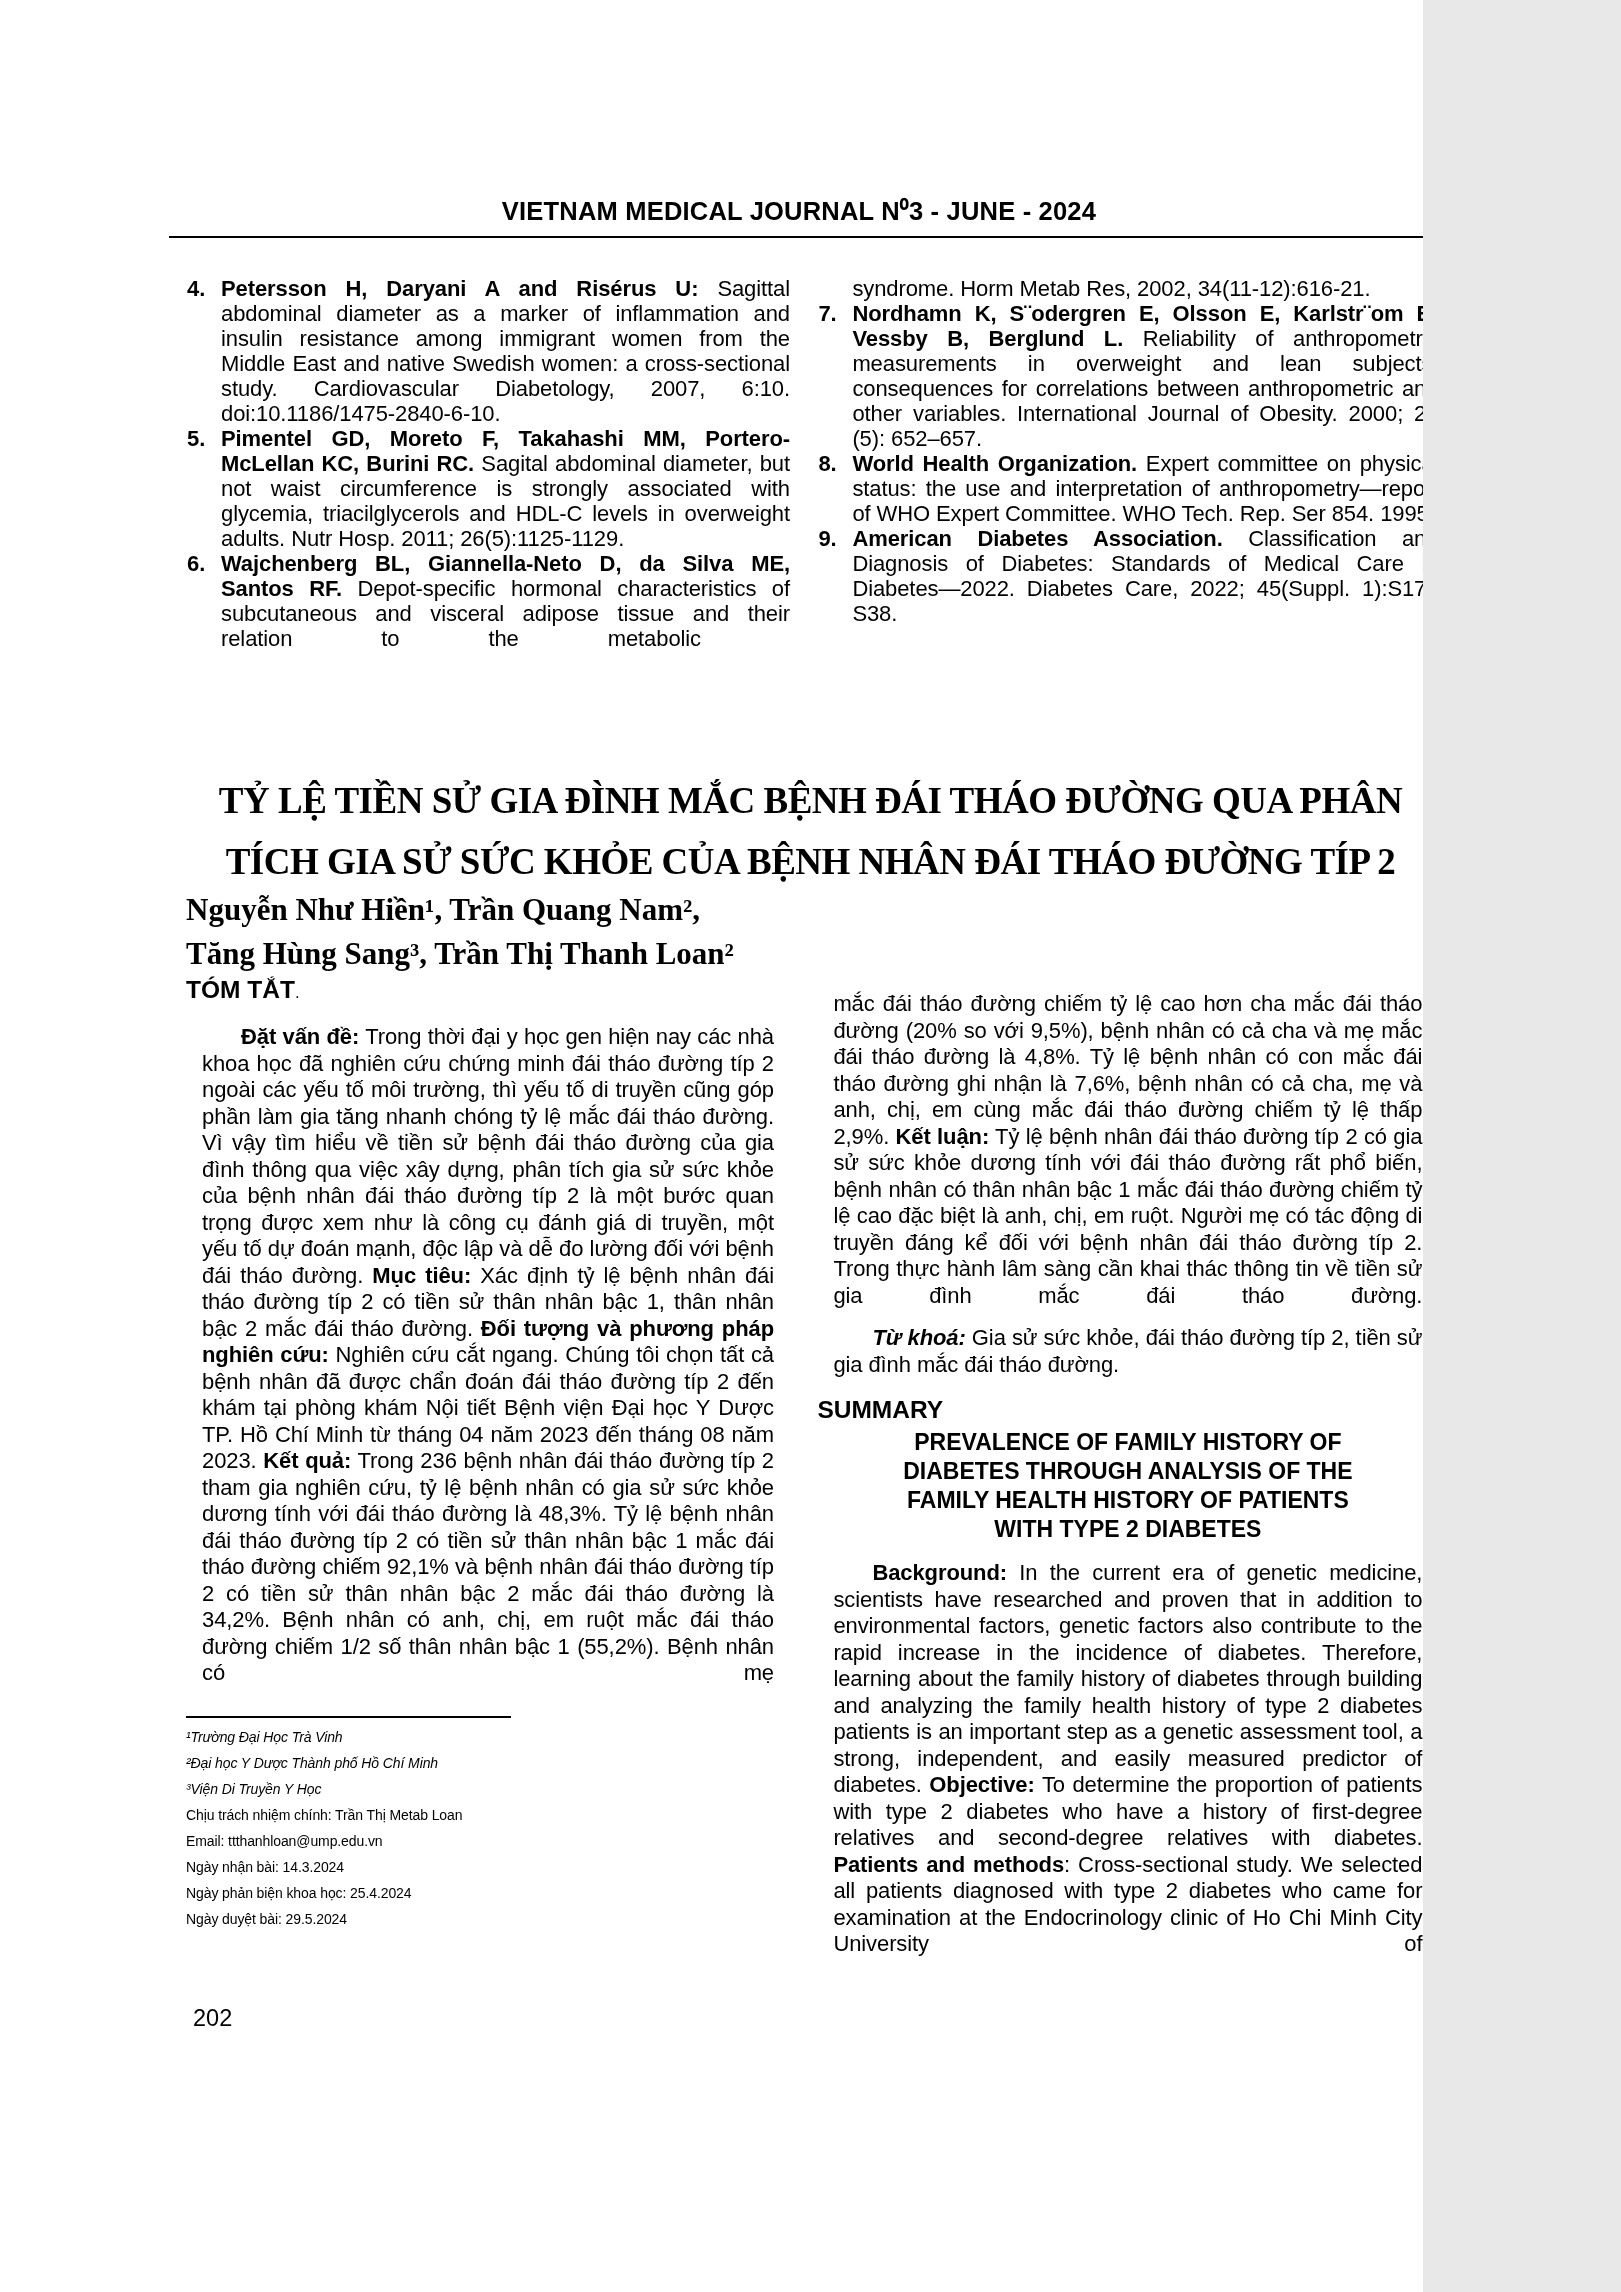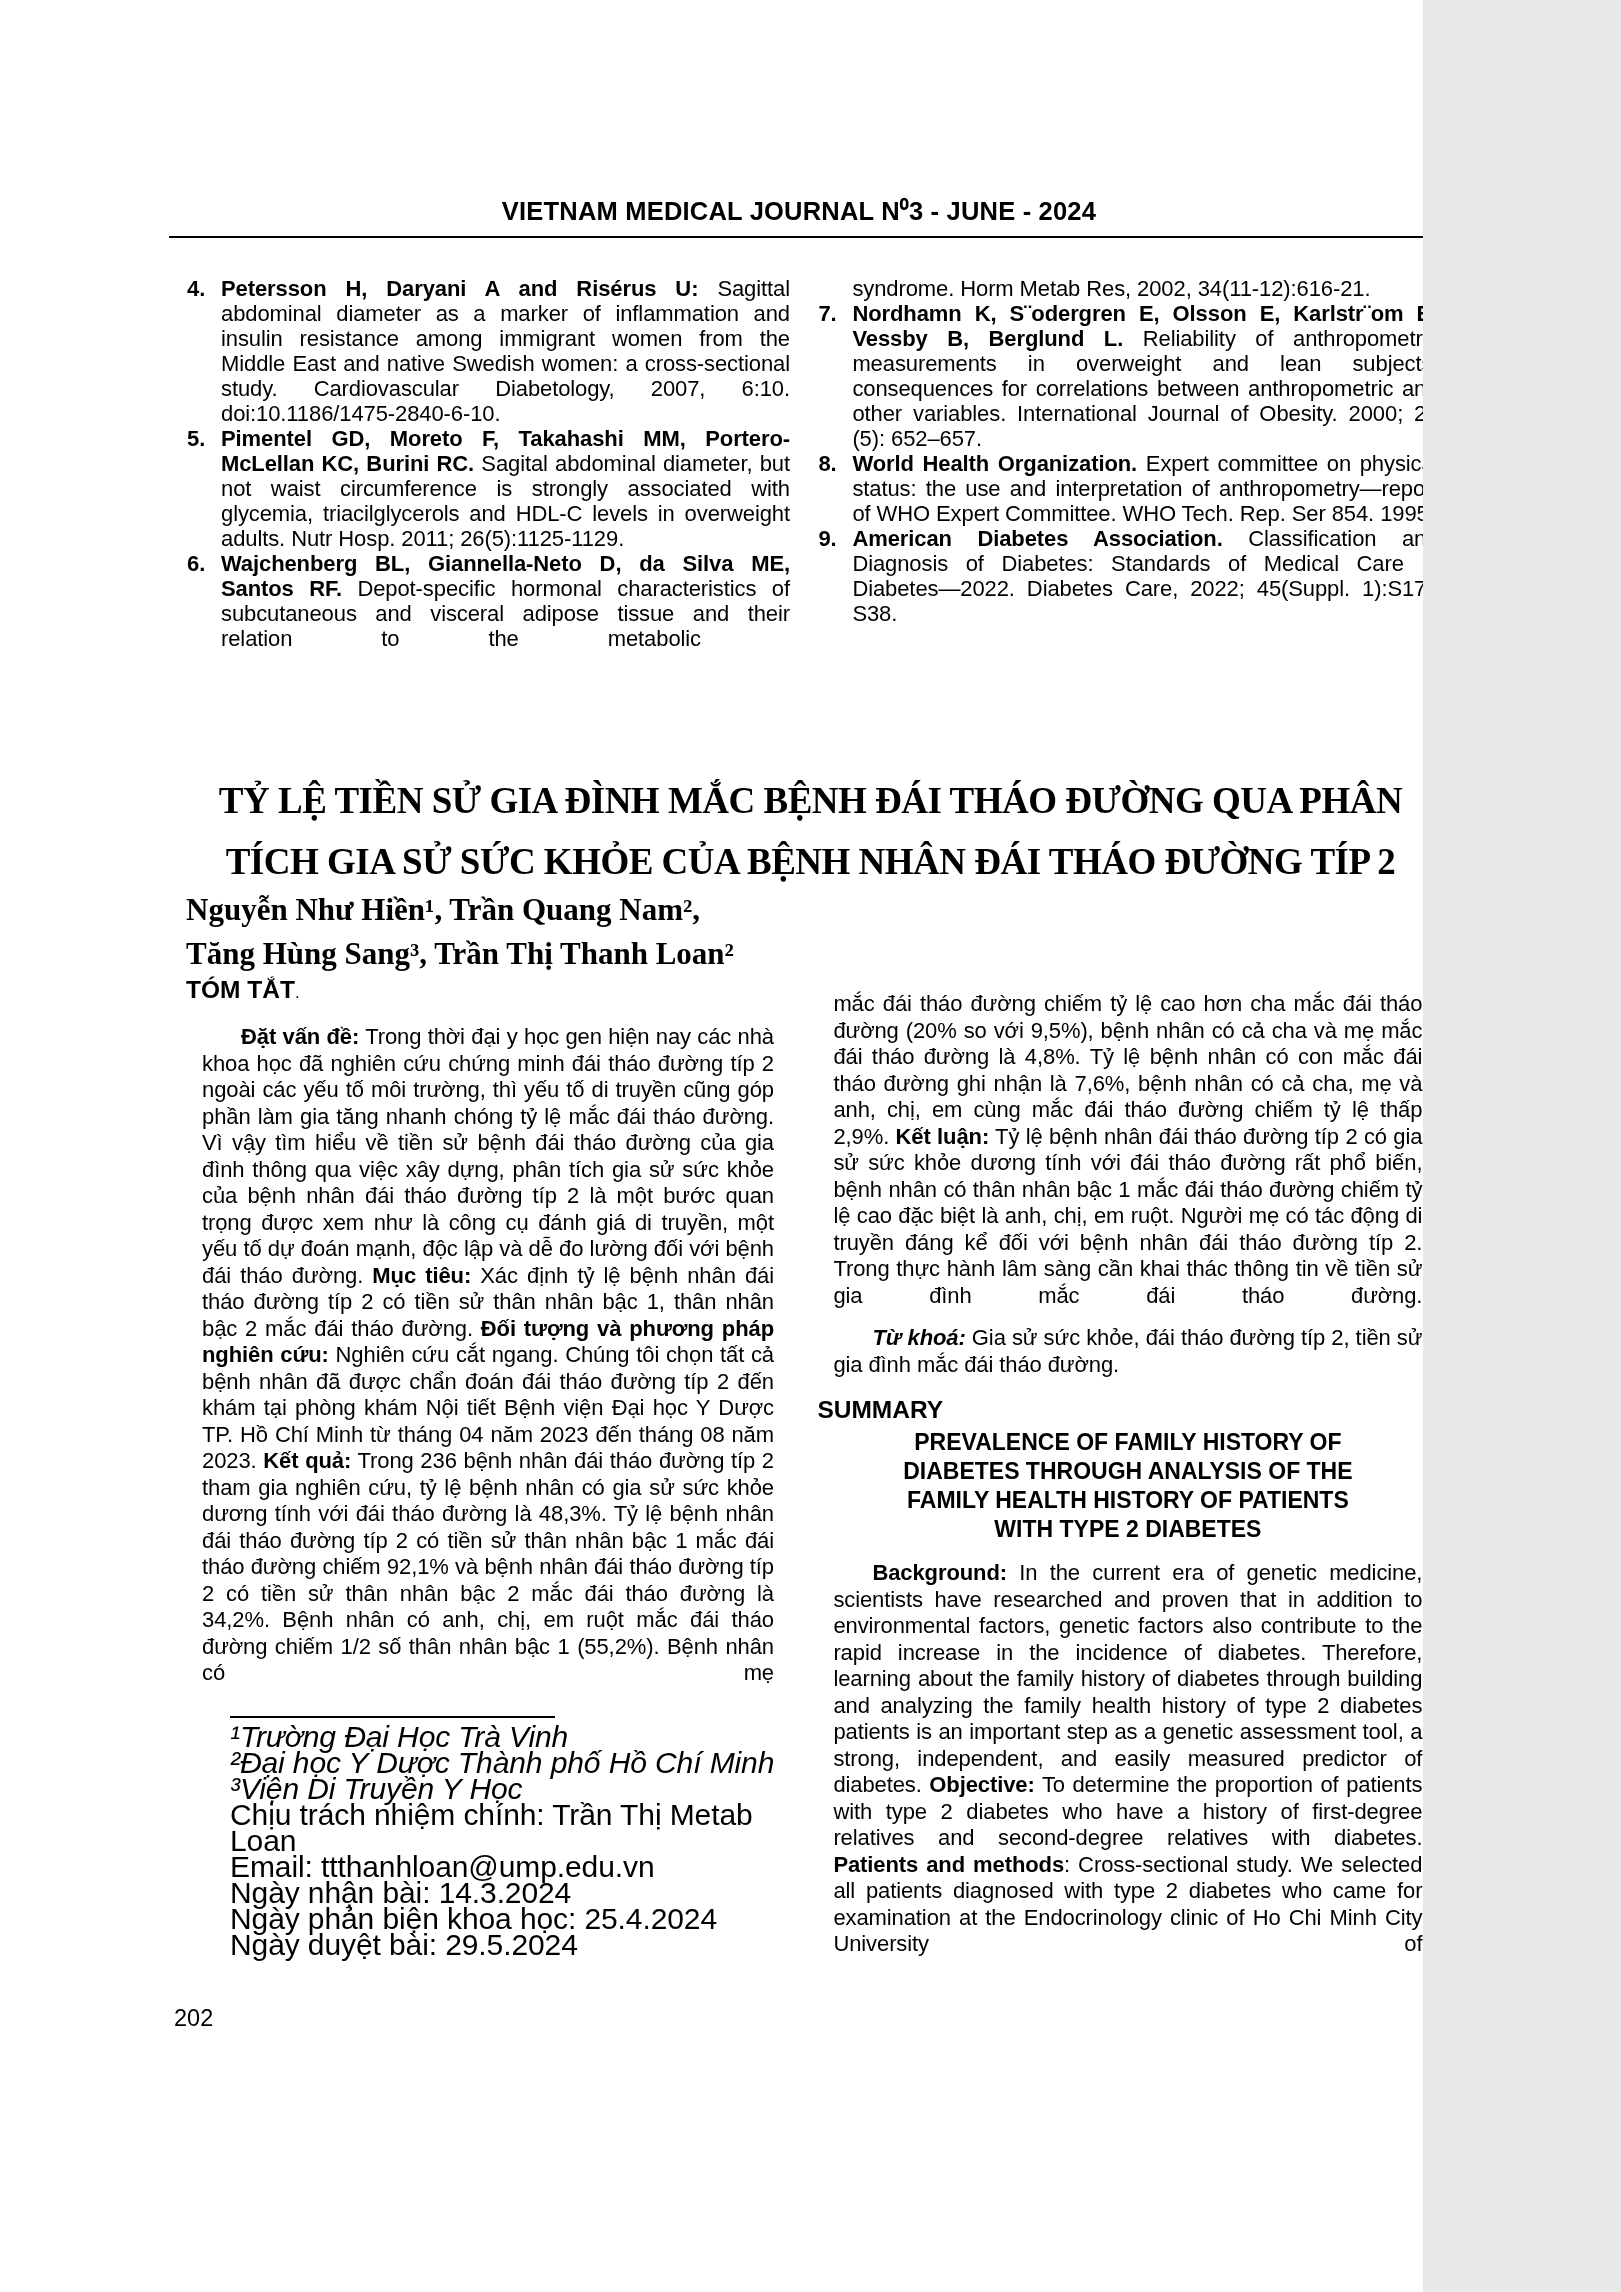--- a/index.html
+++ b/index.html
@@ -36,25 +36,25 @@
   .body-text{margin:16px;font-size:22px;line-height:26.5px;text-align:justify;letter-spacing:-0.1px;}
   .indent{text-indent:39px;}
   .abstract-heading{font-weight:bold;font-size:24.5px;line-height:30px;margin-bottom:4.9px;}
   .heading-mark{font-weight:normal;font-size:16.7px;}
   .kw{margin-top:0;}
   .summary-heading{font-weight:bold;font-size:24.5px;line-height:32px;margin-top:9.8px;}
   .summary-title{font-weight:bold;font-size:23px;line-height:29px;text-align:center;margin:2px 0 3.9px 0;}
   .seg-b{font-weight:bold;}
   .seg-bi{font-weight:bold;font-style:italic;}
   
-  .footnote-block{margin-top:29px;font-size:30px;line-height:26px;letter-spacing:-0.1px;margin-left:44px;}
+  .footnote-block{margin-top:29px;font-size:14px;line-height:26px;letter-spacing:-0.1px;}
   .footnote-rule{width:325px;border-top:2px solid #000;margin-bottom:6.9px;}
   .affil{font-style:italic;}
   
-  .page-number{position:absolute;top:2005px;left:174px;font-size:23.5px;}
+  .page-number{position:absolute;top:2005px;left:193px;font-size:23.5px;}
 </style>
 </head>
 <body>
 
 <div class="page">
 
   <div class="journal-header">VIETNAM MEDICAL JOURNAL N⁰3 - JUNE  - 2024</div>
   <div class="header-rule"></div>
 
   <div class="refs">

